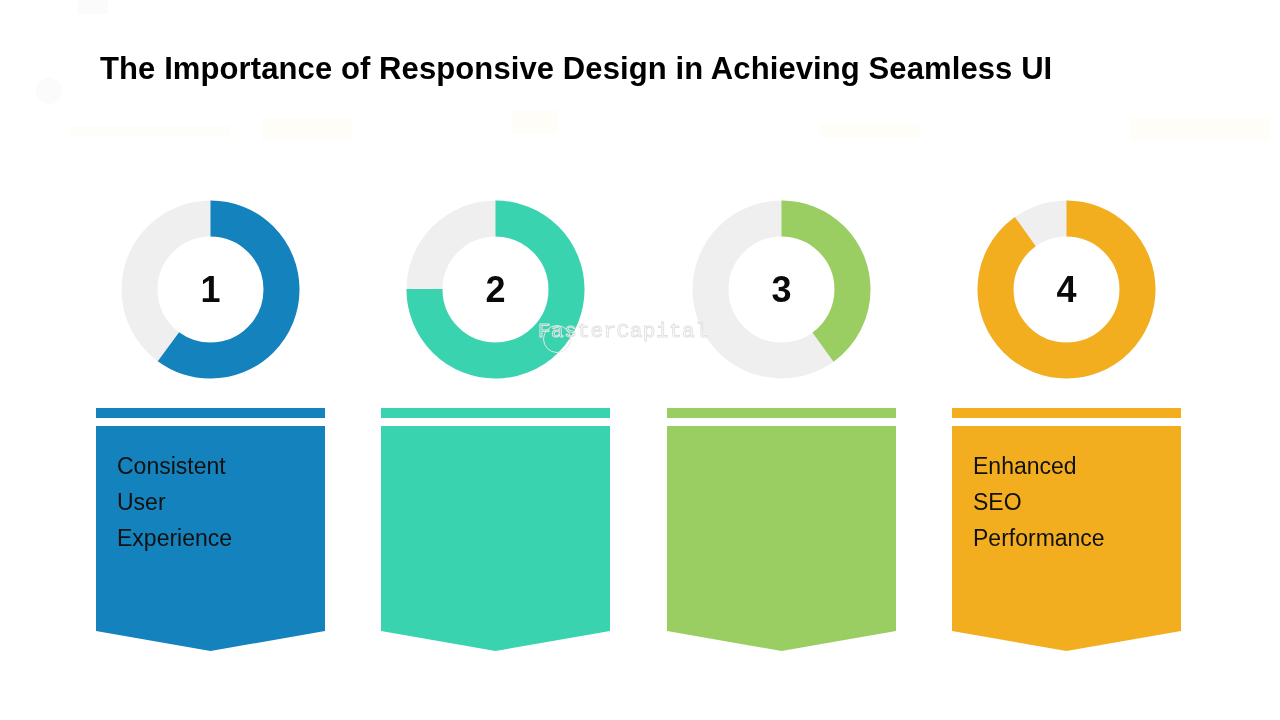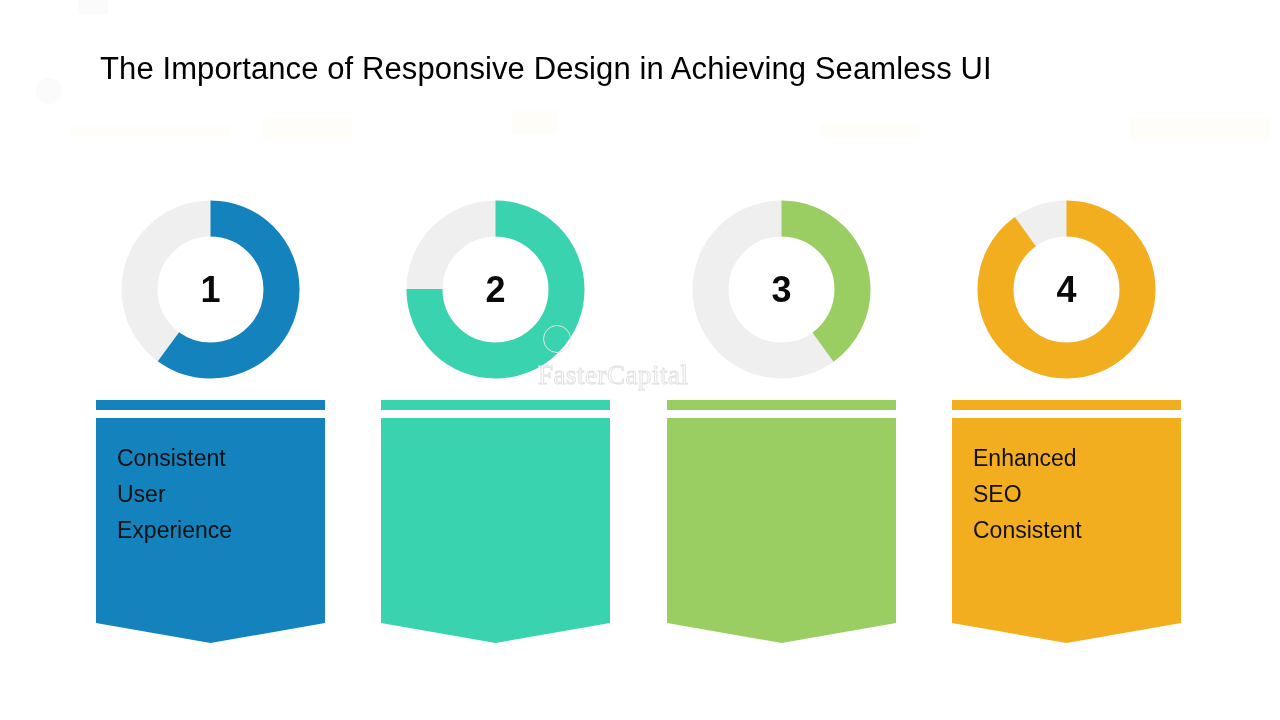--- a/index.html
+++ b/index.html
@@ -32,21 +32,21 @@
   
   #page-title {
     position: absolute;
     left: 100px;
     top: 47px;
     width: 1100px;
     font-size: 31px;
     line-height: 44px;
     color: #000000;
     font-family: "Liberation Sans Narrow", "Liberation Sans", sans-serif;
-    font-weight: 400;
+    font-weight: 700;
     letter-spacing: 0.1px;
     white-space: nowrap;
   }
 
   
   .column {
     position: absolute;
     top: 190px;
     width: 230px;
   }
@@ -86,21 +86,21 @@
     font-size: 36px;
     font-weight: bold;
     color: #0a0a0a;
     font-family: "Liberation Sans", sans-serif;
     pointer-events: none;
   }
 
   
   .banner {
     position: absolute;
-    top: 210px;
+    top: 218px;
     left: 1px;
     width: 254px;
   }
   .banner-bar {
     width: 229px;
     height: 10px;
   }
   .banner-gap { height: 8px; }
   .banner-body {
     position: relative;
@@ -125,29 +125,28 @@
     color: #111111;
     font-family: "Liberation Sans", sans-serif;
     white-space: pre-line;
   }
 
   
   #watermark {
     position: absolute;
     left: 538px;
     top: 320px;
-    font-size: 27px;
+    font-size: 21px;
     letter-spacing: 0.5px;
     color: transparent;
     -webkit-text-stroke: 1px #e2e2e2;
-    font-family: Liberation Serif, serif;
+    font-family: Liberation Mono, monospace;
     pointer-events: none;
     user-select: none;
     white-space: nowrap;
-    margin-top: 40px;
   }
   #watermark-mark {
     position: absolute;
     left: 543px;
     top: 325px;
     width: 26px;
     height: 26px;
     border-radius: 50%;
     border: 1px solid #e6e6e6;
     pointer-events: none;
@@ -246,21 +245,21 @@
     </div>
     <div class="banner">
       <div class="banner-bar" style="background:#f2ae1f;"></div>
       <div class="banner-gap"></div>
       <div class="banner-body">
         <svg viewBox="0 0 229 225" preserveAspectRatio="none">
           <polygon points="0,0 229,0 229,205 114.5,225 0,205" fill="#f2ae1f"></polygon>
         </svg>
         <div class="banner-text">Enhanced
 SEO
-Consistent</div>
+Performance</div>
       </div>
     </div>
   </div>
 
   <div id="watermark-mark"></div>
   <div id="watermark">FasterCapital</div>
 
 </div>
 
 </body></html>

